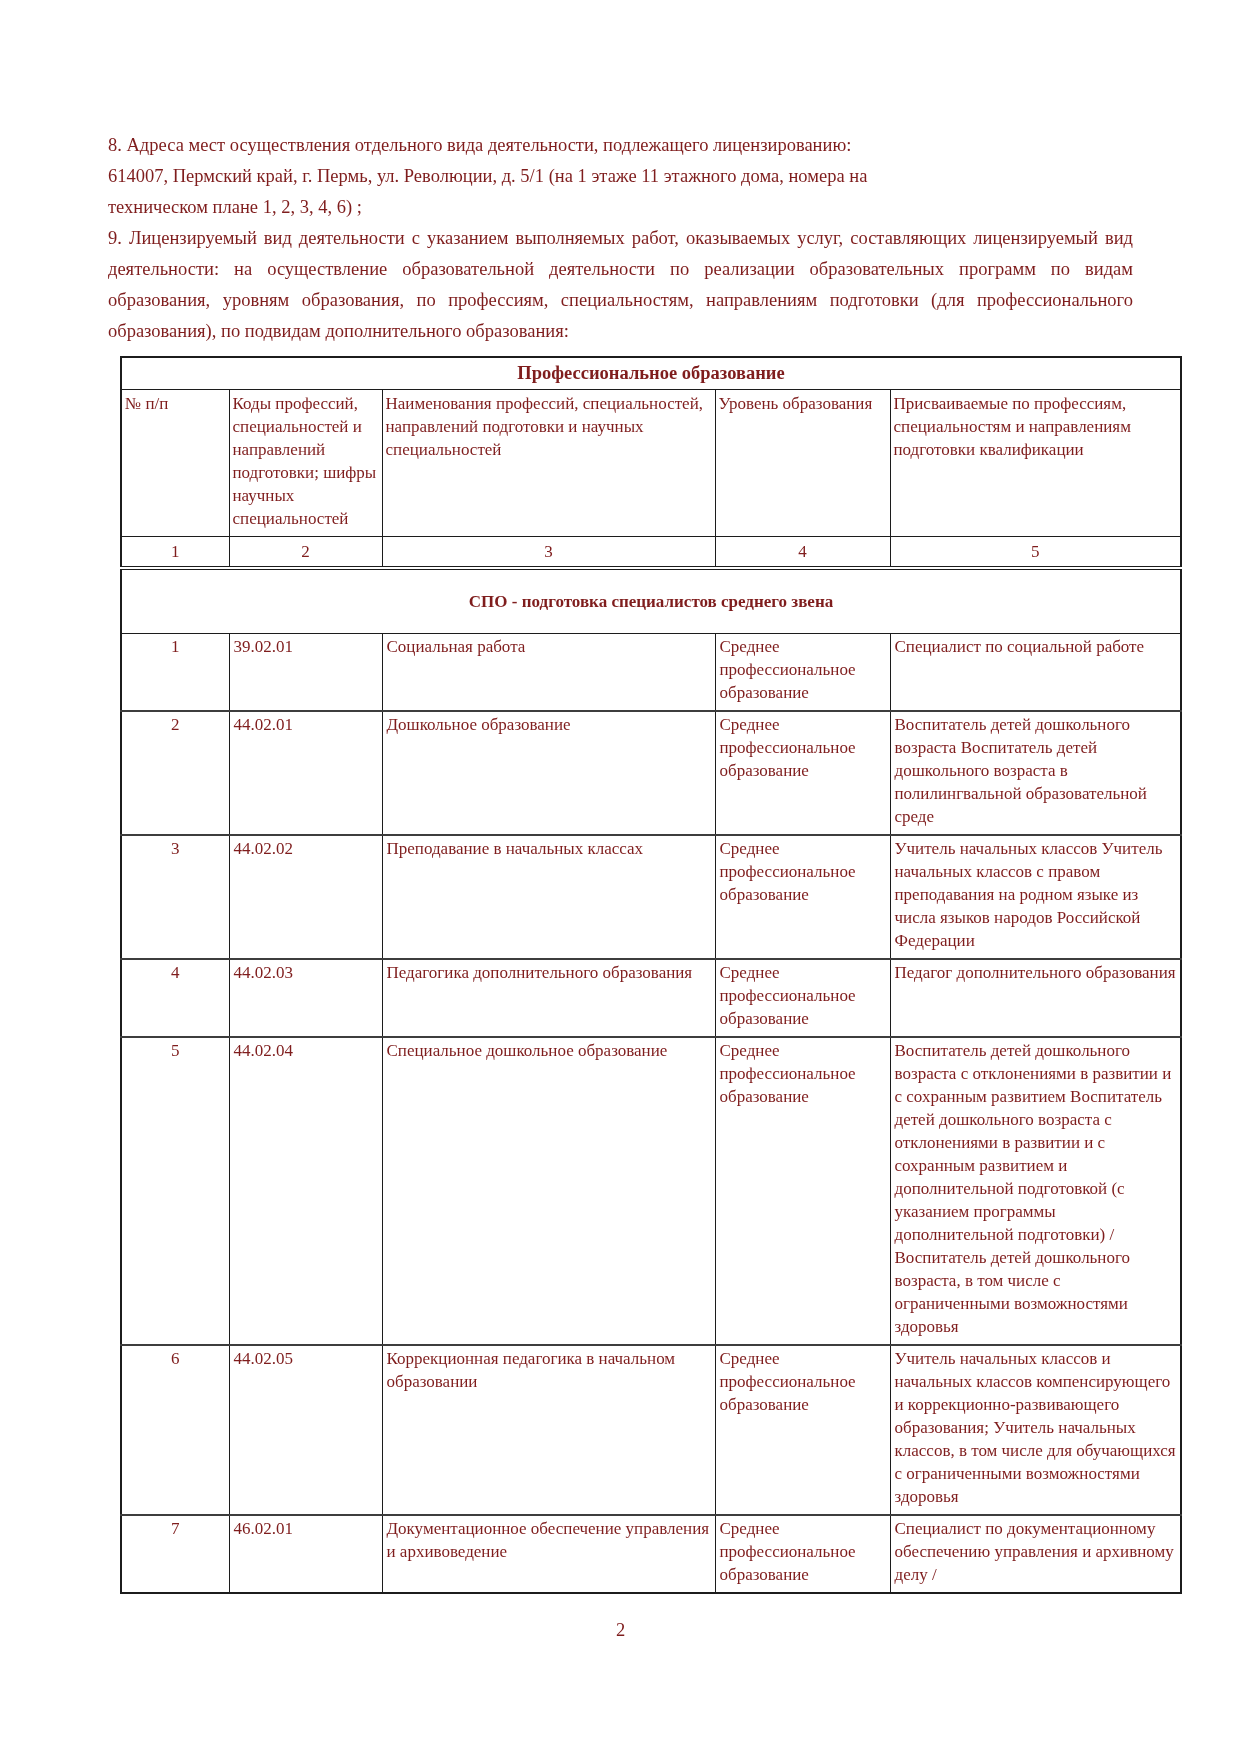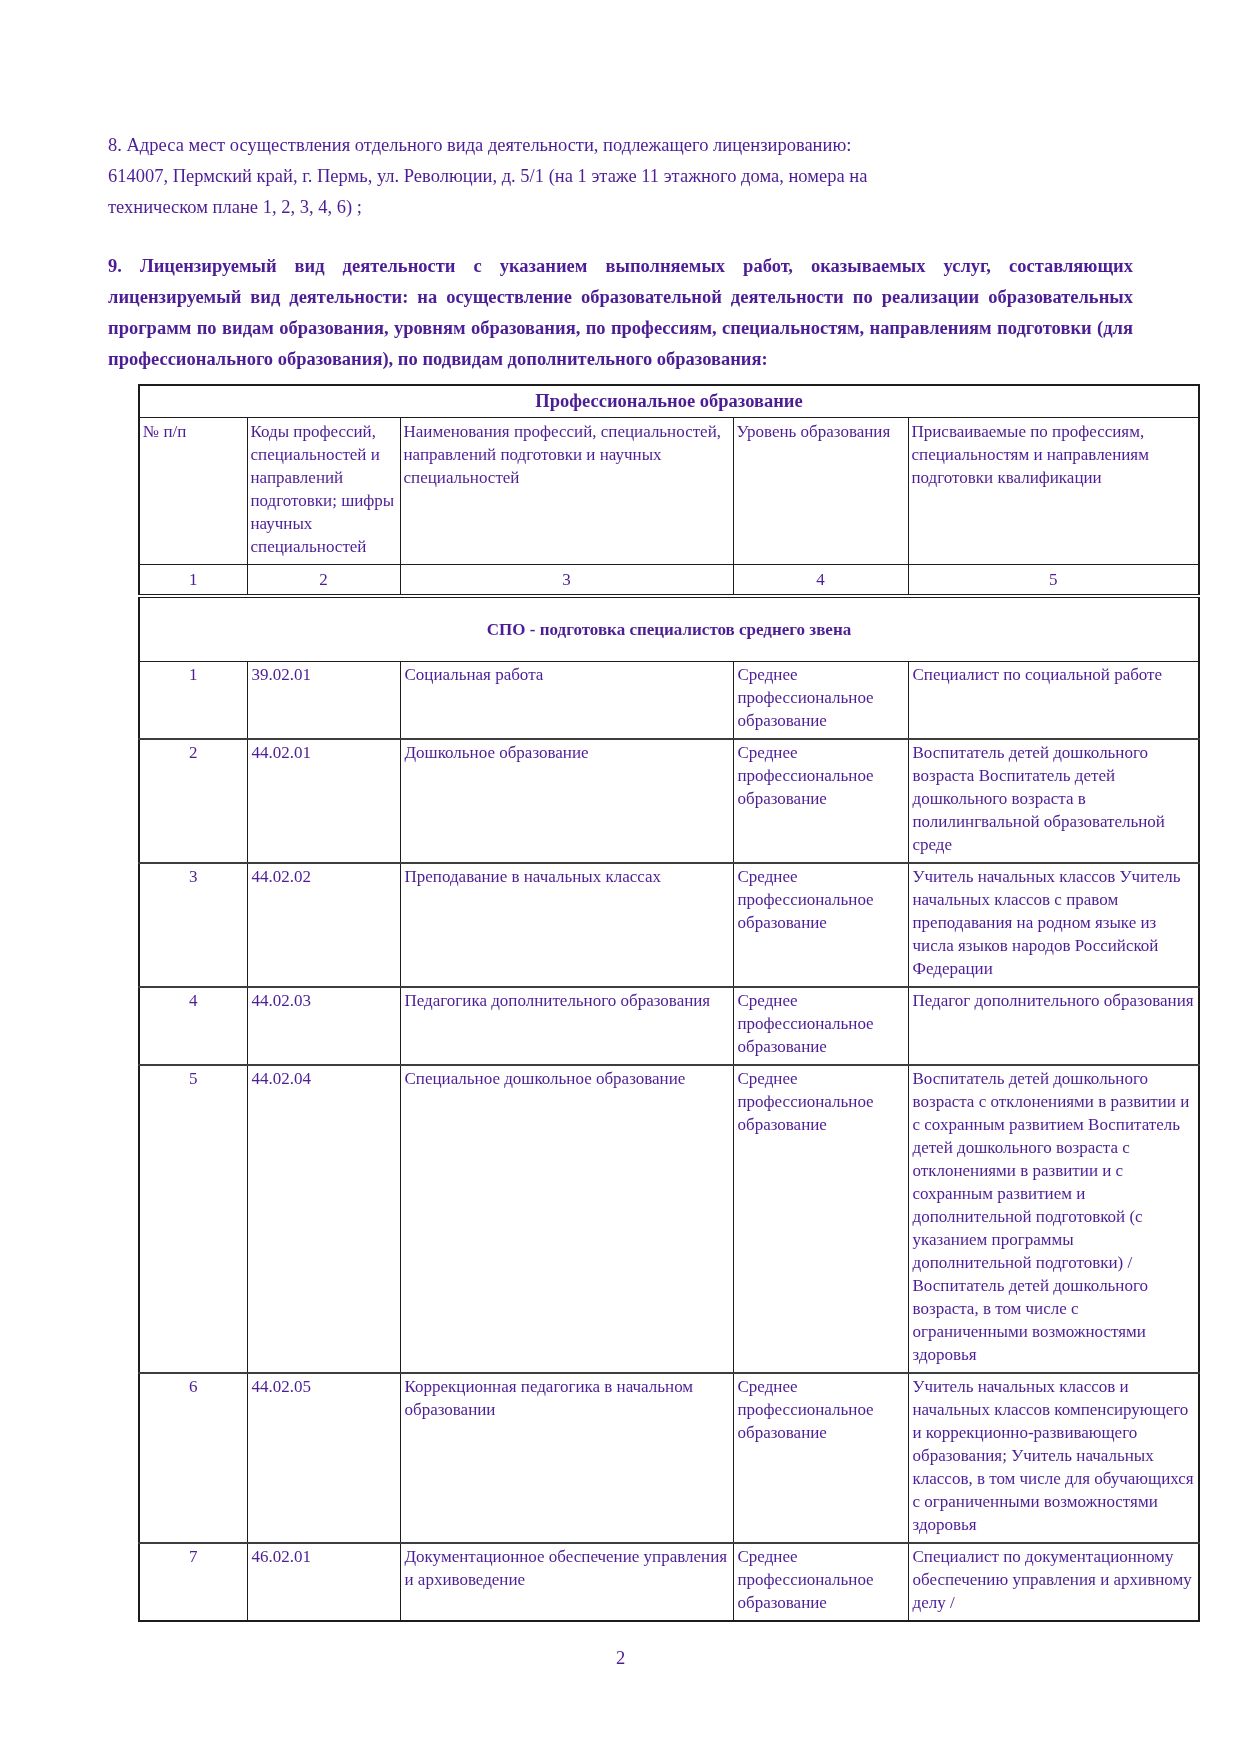--- a/index.html
+++ b/index.html
@@ -2,40 +2,38 @@
 <html lang="ru"><head>
 <meta charset="utf-8">
 <style>
   html, body { margin: 0; padding: 0; background: #808080; }
   .page {
     position: relative;
     width: 1241px;
     height: 1754px;
     margin: 0 auto;
     background: #ffffff;
-    color: #4c1d95;
+    color: #7f1d1d;
     font-family: "Liberation Serif", "DejaVu Serif", serif;
     box-sizing: border-box;
     padding: 130px 57px 0 108px;
     overflow: hidden;
   }
   .para {
     width: 1025px;
     font-size: 18.5px;
     line-height: 31px;
   }
   .para8-line { white-space: nowrap; }
   .para-9 {
-    margin-top: 28px;
     text-align: justify;
-    font-weight: bold;
   }
   table.license-table {
     margin-top: 9px;
-    margin-left: 30px;
+    margin-left: 12px;
     width: 1060px;
     table-layout: fixed;
     border-collapse: collapse;
     border: 2px solid #1c1c1c;
     font-size: 17px;
     line-height: 23px;
   }
   .license-table th, .license-table td {
     border-left: 1px solid #1c1c1c;
     border-right: 1px solid #1c1c1c;

